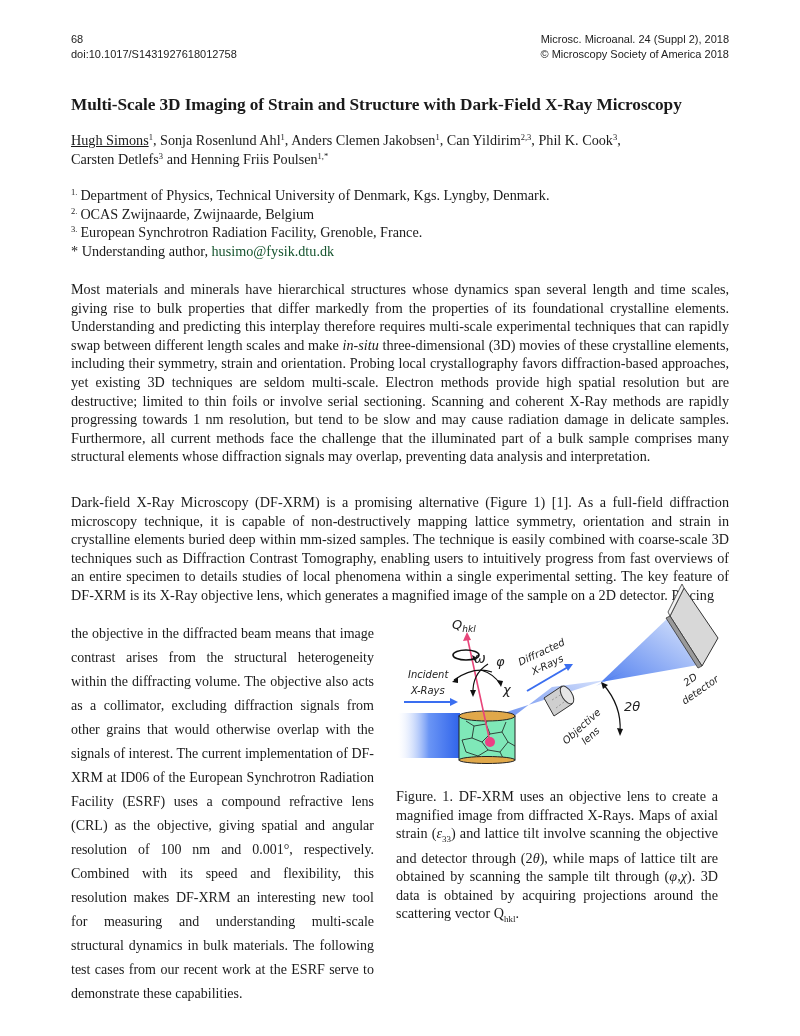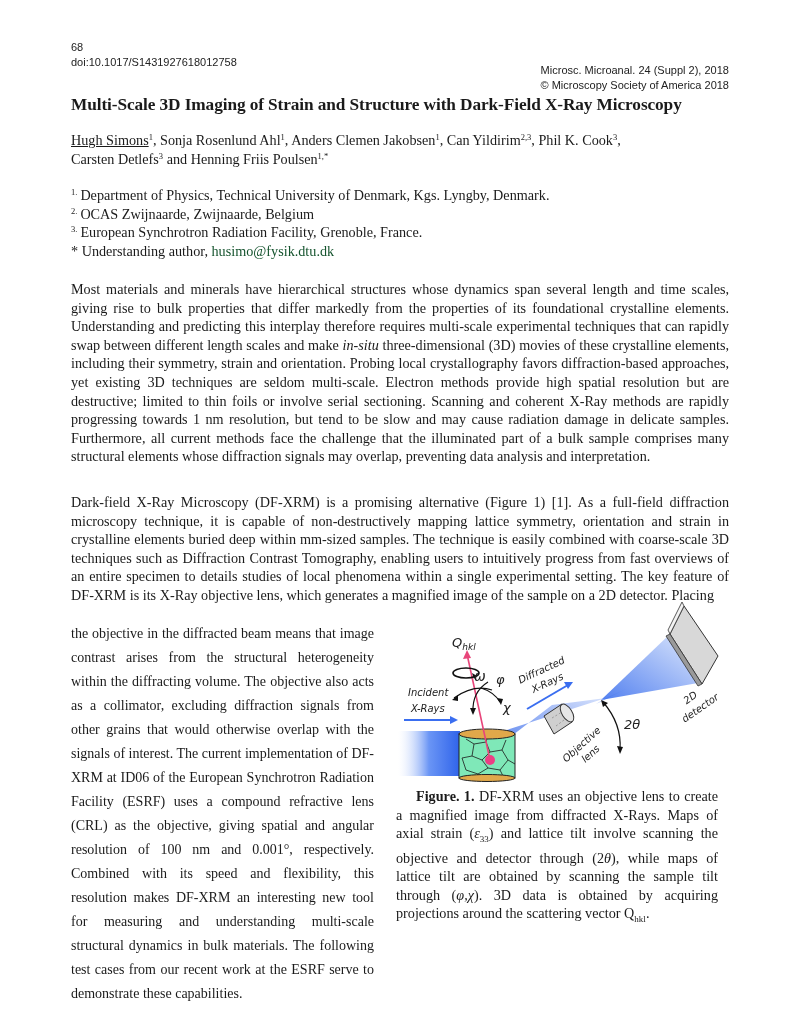--- a/index.html
+++ b/index.html
@@ -1,32 +1,32 @@
 <!DOCTYPE html>
 <html><head>
 <meta charset="utf-8">
 <style>
   html, body { margin: 0; padding: 0; background: #ffffff; }
   body { width: 800px; height: 1036px; position: relative; overflow: hidden; color: #1a1a1a; }
-  .hdr { position: absolute; top: 40px; font-family: "Liberation Sans", sans-serif; font-size: 11px; line-height: 15px; color: #222; }
+  .hdr { position: absolute; top: 32px; font-family: "Liberation Sans", sans-serif; font-size: 11px; line-height: 15px; color: #222; }
   .hdr.left { left: 71px; }
-  .hdr.right { right: 71px; text-align: center; margin-top: 23px; }
+  .hdr.right { right: 71px; text-align: right; }
   .title { position: absolute; left: 71px; top: 95px; width: 660px; font-family: "Liberation Serif", serif; font-weight: bold; font-size: 17.3px; letter-spacing: -0.1px; white-space: nowrap; }
   .authors { position: absolute; left: 71px; top: 131px; width: 660px; font-family: "Liberation Serif", serif; font-size: 14.2px; line-height: 19px; }
   .authors sup { font-size: 8.5px; vertical-align: 5px; line-height: 0; }
   .affils { position: absolute; left: 71px; top: 186px; width: 660px; font-family: "Liberation Serif", serif; font-size: 14.2px; line-height: 18.5px; }
   .affils sup { font-size: 8.5px; vertical-align: 5px; line-height: 0; margin-right: 3px; }
   .email { color: #14532d; }
   .para { position: absolute; left: 71px; width: 658px; font-family: "Liberation Serif", serif; font-size: 14.2px; line-height: 18.6px; text-align: justify; }
   .p1 { top: 280px; }
   .p2 { top: 493px; }
   .col-left { position: absolute; left: 71px; top: 622px; width: 303px; font-family: "Liberation Serif", serif; font-size: 14px; line-height: 24px; text-align: justify; }
-  .figure { position: absolute; left: 396px; top: 594px; width: 346px; height: 188px; }
+  .figure { position: absolute; left: 396px; top: 576px; width: 346px; height: 188px; }
   .caption { position: absolute; left: 396px; top: 787px; width: 322px; font-family: "Liberation Serif", serif; font-size: 14.2px; line-height: 18.6px; text-align: justify; }
-  .caption b { font-weight: bold; margin-left: 20px; }
+  .caption b { font-weight: normal; }
   .hand { font-family: "DejaVu Sans", sans-serif; font-style: italic; fill: #222; }
   .sub-small { font-size: 9px; }
 </style>
 </head>
 <body>
 
 <div class="hdr left">
   <div>68</div>
   <div>doi:10.1017/S1431927618012758</div>
 </div>

